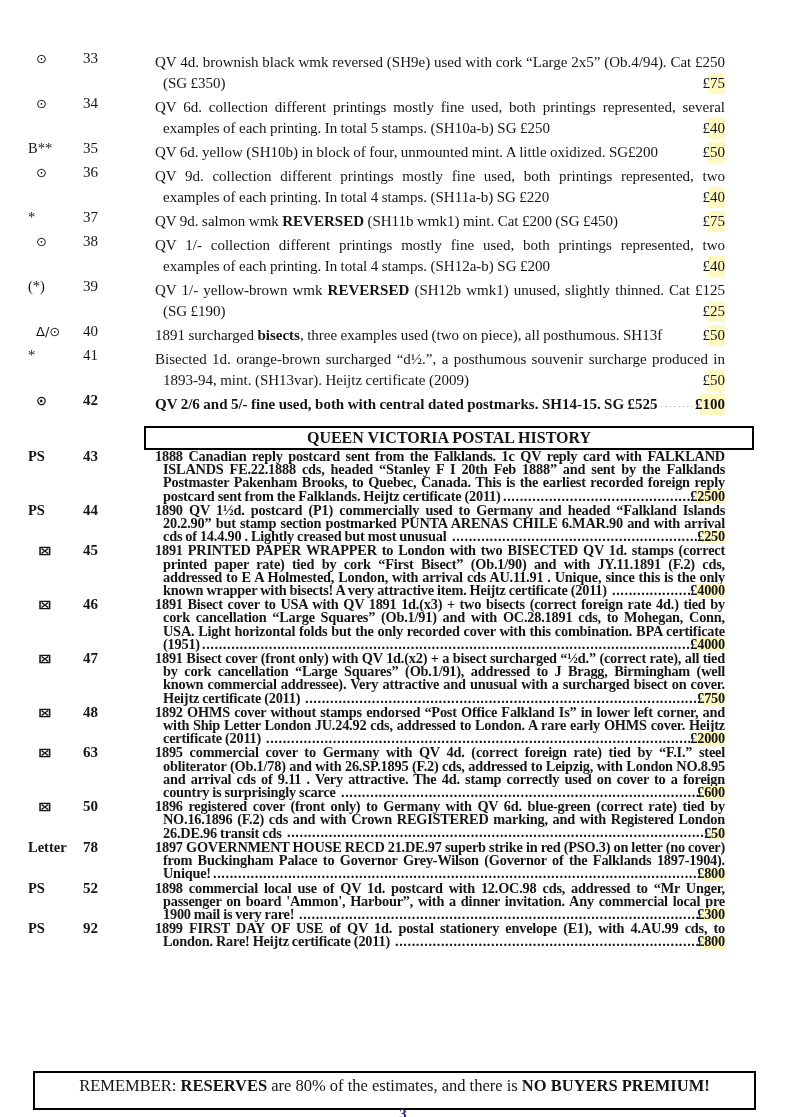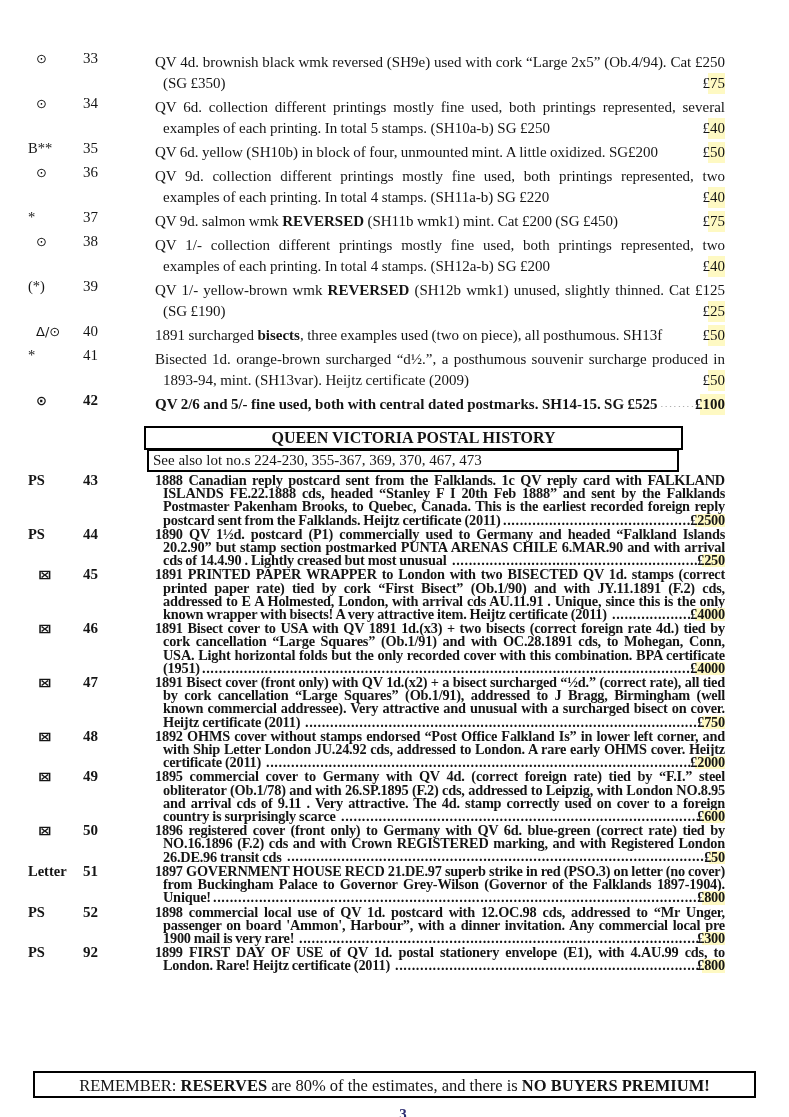--- a/index.html
+++ b/index.html
@@ -28,32 +28,32 @@
   .b { font-weight:bold;font-family:Liberation Serif, serif; }
 
   .lot-price { float:right; padding-left:3px; position:relative; background:#fef9c3; }
   .lot-leader {
     position:absolute; overflow:hidden; white-space:nowrap;
     text-indent:0; letter-spacing:0.6px; height:13px; word-spacing:0;
   }
   .lot-marker { display:inline-block; width:0; }
 
   .qv-header-box {
-    box-sizing:border-box; width:539px; margin:11px 0 0 116px;
+    box-sizing:border-box; width:610px; margin:11px 0 0 116px;
     border:2px solid #000; text-align:center; font-weight:bold;
     font-size:16px; line-height:19px; padding-bottom:1px;
   }
   .see-also-box {
     box-sizing:border-box; width:532px; margin:0 0 2px 119px;
     border:2px solid #000; border-top-width:1px;
     font-size:15px; line-height:17px; padding:1px 0 1px 4px;
   }
   .footer-box {
     position:absolute; box-sizing:border-box;
-    left:33px; top:1071px; width:723px; height:27px;
+    left:33px; top:1071px; width:723px; height:39px;
     border:2px solid #000; background:#fff;
     text-align:center; font-size:16.5px; line-height:26px;
   }
   .page-num-partial {
     position:absolute; left:393px; top:1107px; width:20px; height:10px;
     overflow:hidden; color:#2b2b70; font-weight:bold; font-size:15px; line-height:15px;
     text-align:center;
   }
 </style>
 </head>
@@ -111,23 +111,20 @@
         <div class="lot-row bold">
           <span class="lot-symbol sym-glyph">⊙</span>
           <span class="lot-number">42</span>
           <div class="lot-desc"><span>QV 2/6 and 5/- fine used, both with central dated postmarks. SH14-15. SG £525</span><span class="lot-marker"></span><span class="lot-leader" style="left: 505px; top: 0px; width: 37px;">............................................................................................................................................................................................................................................................................................................</span><span class="lot-price">£100</span></div>
         </div>
       </div>
 
     <div class="qv-header-box">
       <span>QUEEN VICTORIA POSTAL HISTORY</span>
     </div>
-    <div class="see-also-box">
-      <span>See also lot no.s 224-230, 355-367, 369, 370, 467, 473</span>
-    </div>
 
     <div id="postal-rows">
         <div class="lot-row bold">
           <span class="lot-symbol">PS</span>
           <span class="lot-number">43</span>
           <div class="lot-desc"><span>1888 Canadian reply postcard sent from the Falklands. 1c QV reply card with FALKLAND ISLANDS FE.22.1888 cds, headed “Stanley F I 20th Feb 1888” and sent by the Falklands Postmaster Pakenham Brooks, to Quebec, Canada. This is the earliest recorded foreign reply postcard sent from the Falklands. Heijtz certificate (2011)</span><span class="lot-marker"></span><span class="lot-leader" style="left: 348px; top: 40px; width: 189px;">............................................................................................................................................................................................................................................................................................................</span><span class="lot-price">£2500</span></div>
         </div>
         <div class="lot-row bold">
           <span class="lot-symbol">PS</span>
           <span class="lot-number">44</span>
@@ -148,31 +145,31 @@
           <span class="lot-number">47</span>
           <div class="lot-desc"><span>1891 Bisect cover (front only) with QV 1d.(x2) + a bisect surcharged “½d.” (correct rate), all tied by cork cancellation “Large Squares” (Ob.1/91), addressed to J Bragg, Birmingham (well known commercial addressee). Very attractive and unusual with a surcharged bisect on cover. Heijtz certificate (2011) </span><span class="lot-marker"></span><span class="lot-leader" style="left: 150px; top: 40px; width: 394px;">............................................................................................................................................................................................................................................................................................................</span><span class="lot-price">£750</span></div>
         </div>
         <div class="lot-row bold">
           <span class="lot-symbol sym-glyph sym-env">⊠</span>
           <span class="lot-number">48</span>
           <div class="lot-desc"><span>1892 OHMS cover without stamps endorsed “Post Office Falkland Is” in lower left corner, and with Ship Letter London JU.24.92 cds, addressed to London. A rare early OHMS cover. Heijtz certificate (2011) </span><span class="lot-marker"></span><span class="lot-leader" style="left: 111px; top: 26px; width: 426px;">............................................................................................................................................................................................................................................................................................................</span><span class="lot-price">£2000</span></div>
         </div>
         <div class="lot-row bold">
           <span class="lot-symbol sym-glyph sym-env">⊠</span>
-          <span class="lot-number">49</span>
+          <span class="lot-number">63</span>
           <div class="lot-desc"><span>1895 commercial cover to Germany with QV 4d. (correct foreign rate) tied by “F.I.” steel obliterator (Ob.1/78) and with 26.SP.1895 (F.2) cds, addressed to Leipzig, with London NO.8.95 and arrival cds of 9.11 . Very attractive. The 4d. stamp correctly used on cover to a foreign country is surprisingly scarce </span><span class="lot-marker"></span><span class="lot-leader" style="left: 186px; top: 40px; width: 358px;">............................................................................................................................................................................................................................................................................................................</span><span class="lot-price">£600</span></div>
         </div>
         <div class="lot-row bold">
           <span class="lot-symbol sym-glyph sym-env">⊠</span>
           <span class="lot-number">50</span>
           <div class="lot-desc"><span>1896 registered cover (front only) to Germany with QV 6d. blue-green (correct rate) tied by NO.16.1896 (F.2) cds and with Crown REGISTERED marking, and with Registered London 26.DE.96 transit cds </span><span class="lot-marker"></span><span class="lot-leader" style="left: 132px; top: 26px; width: 419px;">............................................................................................................................................................................................................................................................................................................</span><span class="lot-price">£50</span></div>
         </div>
         <div class="lot-row bold">
           <span class="lot-symbol">Letter</span>
-          <span class="lot-number">51</span>
+          <span class="lot-number">78</span>
           <div class="lot-desc"><span>1897 GOVERNMENT HOUSE RECD 21.DE.97 superb strike in red (PSO.3) on letter (no cover) from Buckingham Palace to Governor Grey-Wilson (Governor of the Falklands 1897-1904). Unique!</span><span class="lot-marker"></span><span class="lot-leader" style="left: 58px; top: 26px; width: 486px;">............................................................................................................................................................................................................................................................................................................</span><span class="lot-price">£800</span></div>
         </div>
         <div class="lot-row bold">
           <span class="lot-symbol">PS</span>
           <span class="lot-number">52</span>
           <div class="lot-desc"><span>1898 commercial local use of QV 1d. postcard with 12.OC.98 cds, addressed to “Mr Unger, passenger on board 'Ammon', Harbour”, with a dinner invitation. Any commercial local pre 1900 mail is very rare! </span><span class="lot-marker"></span><span class="lot-leader" style="left: 144px; top: 26px; width: 400px;">............................................................................................................................................................................................................................................................................................................</span><span class="lot-price">£300</span></div>
         </div>
         <div class="lot-row bold">
           <span class="lot-symbol">PS</span>
           <span class="lot-number">92</span>

